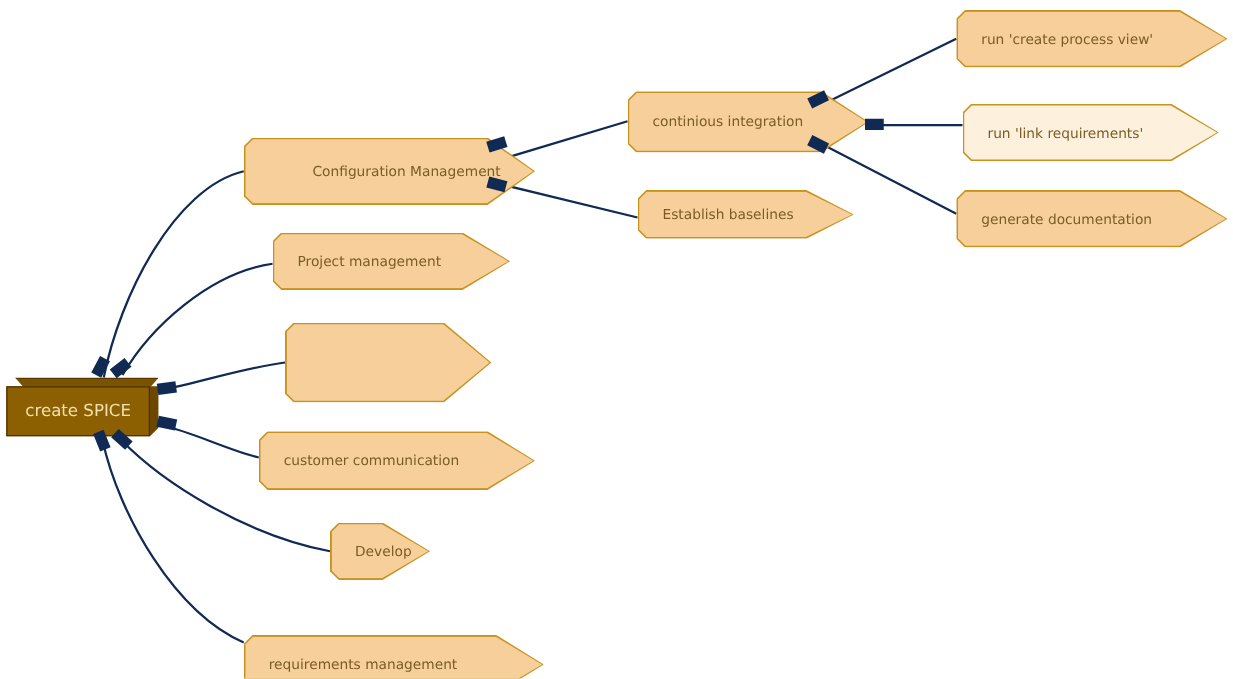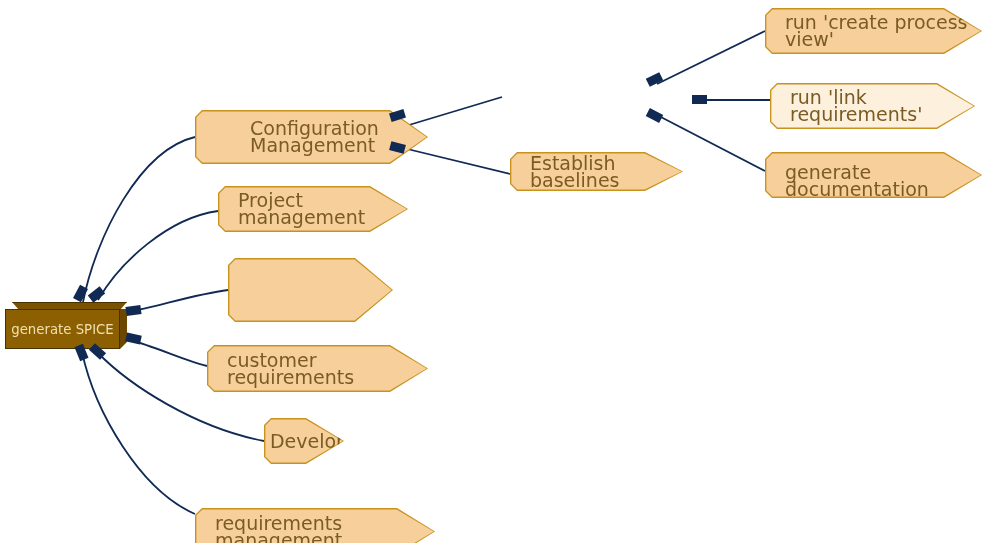--- a/index.html
+++ b/index.html
@@ -14,21 +14,21 @@
 
   
   .node{
     position:absolute;
     box-sizing:border-box;
     display:flex;
     align-items:center;
     justify-content:center;
     text-align:center;
     color:#7a5b23;
-    font-size:19px;
+    font-size:11px;
     line-height:17px;
     white-space:pre-line;
     background:#f7cf9b;
     border:1.4px solid #c8921f;
     z-index:3;
   }
   .node.chevron{
     
     clip-path:polygon(
       0 7px, 7px 0,
@@ -132,67 +132,71 @@
   <div class="diamond" style="left:390px; top:143px; transform:rotate(15deg);"></div>
 
   <div class="diamond" style="left:647px; top:75px;  transform:rotate(-26deg);"></div>
   <div class="diamond" style="left:692px; top:95px;  transform:rotate(0deg);"></div>
   <div class="diamond" style="left:647px; top:111px; transform:rotate(27deg);"></div>
 
   <div class="root3d" style="left:5px;top:302px;width:122px;height:47px;">
     <div class="top"></div>
     <div class="side"></div>
     <div class="face">
-      <span>generate SPICE</span>
+      <span>create SPICE</span>
     </div>
   </div>
 
   <div class="node chevron lead" style="left:195px;top:110px;width:233px;height:54px;padding-left:35px;">
     <span class="fill"></span>
     <span class="label">Configuration Management</span>
   </div>
 
   <div class="node chevron lead" style="left:218px;top:186px;width:190px;height:46px;">
     <span class="fill"></span>
     <span class="label">Project management</span>
   </div>
 
   <div class="node chevron" style="left:228px;top:258px;width:165px;height:64px;">
     <span class="fill"></span>
   </div>
 
   <div class="node chevron lead" style="left:207px;top:345px;width:221px;height:47px;">
     <span class="fill"></span>
-    <span class="label">customer requirements</span>
+    <span class="label">customer communication</span>
   </div>
 
   <div class="node chevron lead" style="left:264px;top:418px;width:80px;height:46px;">
     <span class="fill"></span>
     <span class="label">Develop</span>
   </div>
 
   <div class="node chevron lead" style="left:195px;top:492px;width:240px;height:47px;margin-top:16px;">
     <span class="fill"></span>
     <span class="label">requirements management</span>
   </div>
 
+  <div class="node chevron lead" style="left:502px;top:73px;width:193px;height:49px;">
+    <span class="fill"></span>
+    <span class="label">continious integration</span>
+  </div>
 
   <div class="node chevron lead" style="left:510px;top:152px;width:173px;height:39px;">
     <span class="fill"></span>
     <span class="label">Establish baselines</span>
   </div>
 
   <div class="node chevron lead" style="left:765px;top:8px;width:217px;height:46px;">
     <span class="fill"></span>
     <span class="label">run 'create process view'</span>
   </div>
 
   <div class="node chevron lead light" style="left:770px;top:83px;width:205px;height:46px;">
     <span class="fill"></span>
     <span class="label">run 'link requirements'</span>
   </div>
 
-  <div class="node chevron lead" style="left:765px;top:152px;width:217px;height:46px;align-items:flex-end;">
+  <div class="node chevron lead" style="left:765px;top:152px;width:217px;height:46px;">
     <span class="fill"></span>
     <span class="label">generate documentation</span>
   </div>
 
 </div>
 
 </body></html>

